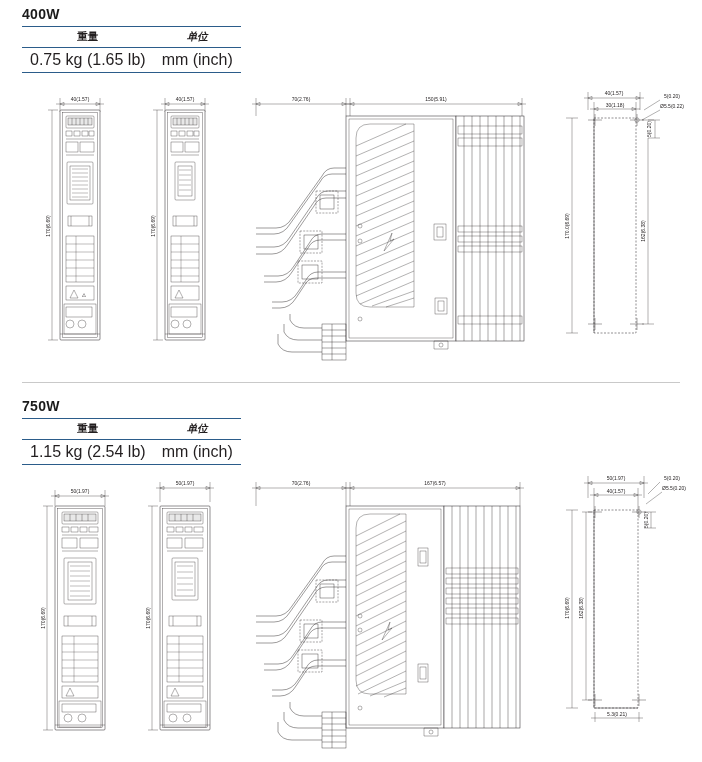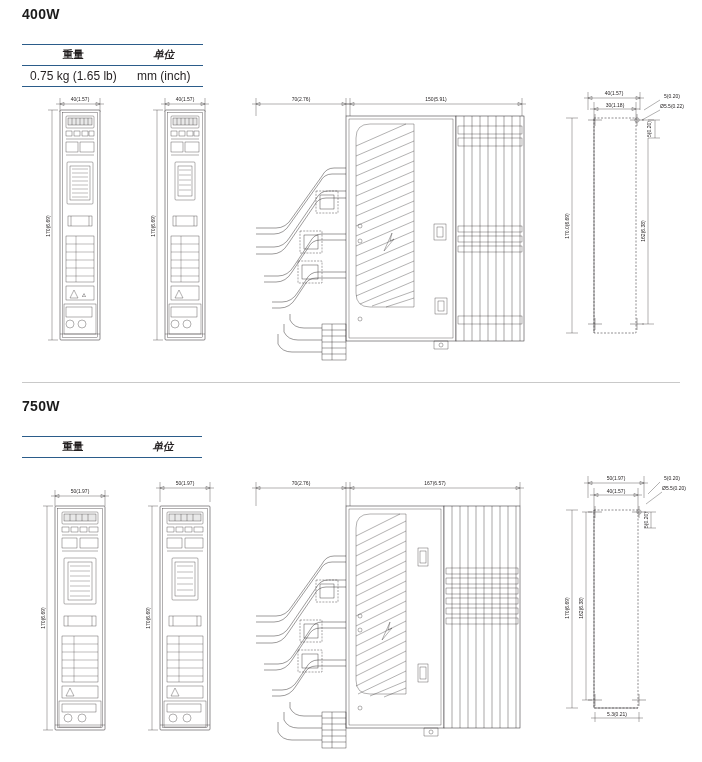--- a/index.html
+++ b/index.html
@@ -34,38 +34,38 @@
     top: 6px;
     font-size: 14px;
     font-weight: bold;
     color: #1a1a1a;
     letter-spacing: 0.3px;
   }
 
   .spec-table {
     position: absolute;
     left: 22px;
-    top: 44px;
+    top: 26px;
     border-collapse: collapse;
     font-size: 10.5px;
   }
   .spec-table th, .spec-table td {
     padding: 3px 8px;
     text-align: center;
     font-weight: normal;
   }
   .spec-table th {
     font-weight: bold;
     border-bottom: 1px solid #2b5c8a;
     border-top: 1px solid #2b5c8a;
     font-size: 10.5px;
   }
   .spec-table td {
     border-bottom: 1px solid #2b5c8a;
-    font-size: 12px;
+    font-size: 16px;
   }
   .spec-table .col-w { min-width: 86px; }
   .spec-table .col-u { min-width: 62px; font-style: italic; }
 
   .divider {
     position: absolute;
     left: 22px;
     top: 382px;
     width: 658px;
     height: 1px;
@@ -442,20 +442,24 @@
 
   <div class="section section-750">
     <div class="sec-title">750W</div>
 
     <table class="spec-table">
       <tbody>
           <tr>
         <th class="col-w">重量</th>
         <th class="col-u">单位</th>
       </tr>
+      <tr>
+        <td>1.15 kg (2.54 lb)</td>
+        <td>mm (inch)</td>
+      </tr>
     </tbody>
       </table>
 
     <div class="drawings">
       <svg width="702" height="290" viewBox="0 0 702 290" xmlns="http://www.w3.org/2000/svg">
 
         <g>
           <line class="ln vthin" x1="55" y1="22" x2="55" y2="38"></line>
           <line class="ln vthin" x1="105" y1="22" x2="105" y2="38"></line>
           <line class="ln vthin" x1="51" y1="28" x2="109" y2="28"></line>

